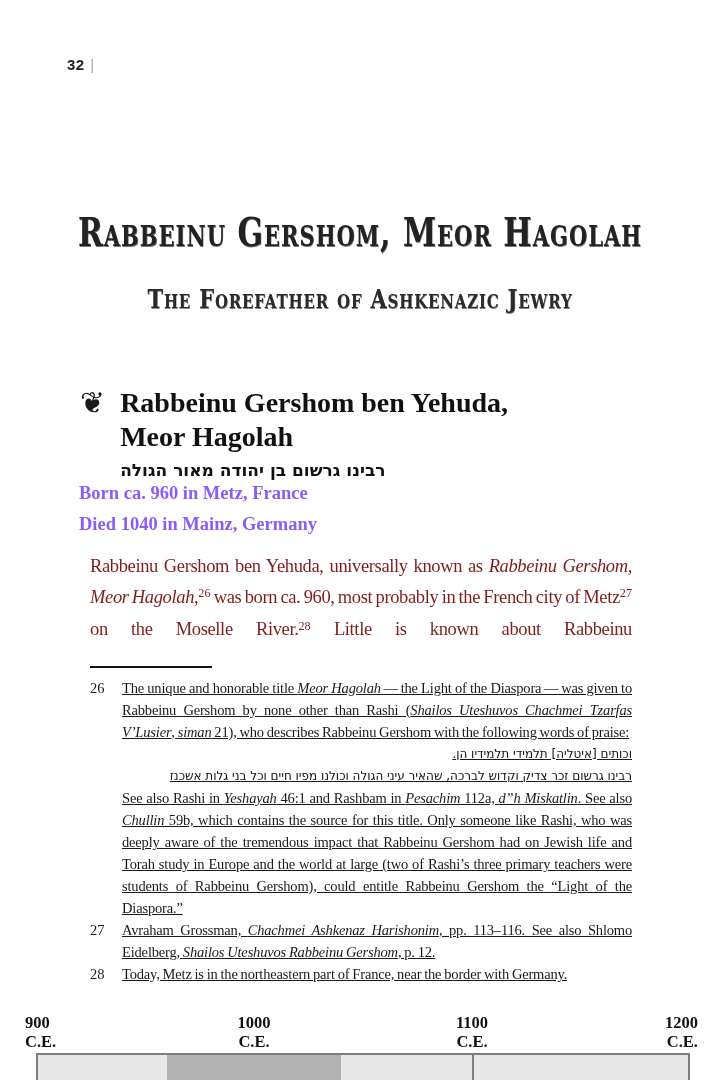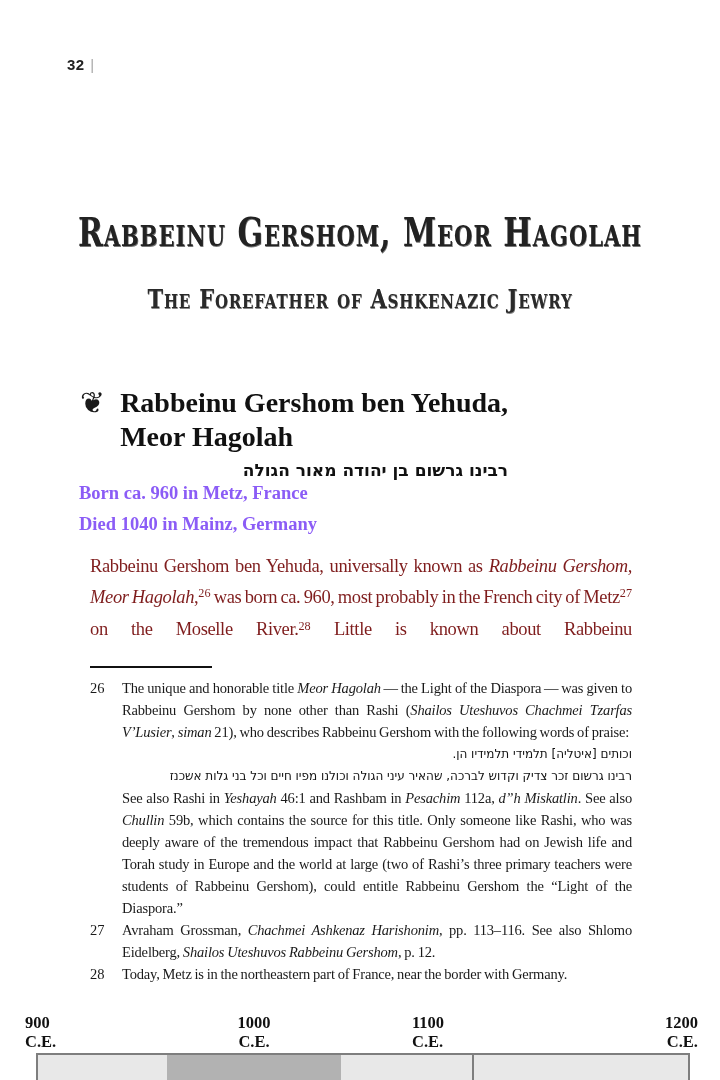--- a/index.html
+++ b/index.html
@@ -34,21 +34,21 @@
 
   
   .heading-row{top:386px;left:80px;display:flex;align-items:flex-start;width:560px;}
   .ornament{
     font-family:"DejaVu Sans", sans-serif;font-size:30px;line-height:34px;
     color:#1a1a1a;flex:0 0 auto;
   }
   .heading-col{margin-left:15px;}
   .heading-main{font-weight:700;font-size:28px;line-height:34px;color:#111;}
   .heading-hebrew{
-    font-family:"DejaVu Sans", sans-serif;direction:rtl;text-align:right;
+    font-family:"DejaVu Sans", sans-serif;direction:rtl;text-align:left;
     font-weight:700;font-size:17px;line-height:26px;margin-top:3px;color:#111;
   }
   .vitals{left:79px;font-weight:700;font-size:18.5px;color:#8b5cf6;}
   .born{top:483px;}
   .died{top:514px;}
 
   
   .body-par{
     top:551px;left:90px;width:542px;
     font-size:18.5px;line-height:30.5px;letter-spacing:-0.02em;word-spacing:-0.06em;
@@ -57,39 +57,39 @@
   .it{font-style:italic;}
   sup{font-size:0.66em;position:relative;top:-0.45em;vertical-align:baseline;letter-spacing:0;}
 
   
   .fn-rule{top:666px;left:90px;width:122px;height:2px;background:#111;}
   .footnotes{top:677px;left:90px;width:542px;}
   .footnote{display:flex;}
   .fn-num{
     flex:0 0 32px;font-size:14.5px;line-height:22px;color:#1a1a1a;
   }
-  .fn-body{flex:1 1 auto;width:510px;}
+  .fn-body{flex:1 1 auto;width:510px;text-decoration:underline;}
   .fn-text{
     font-size:14.5px;line-height:22px;letter-spacing:-0.012em;word-spacing:-0.04em;
     text-align:justify;color:#1a1a1a;
   }
   .heb-quote{padding-left:20px;}
   .heb-line{
     font-family:"DejaVu Sans", sans-serif;direction:rtl;text-align:right;
     font-size:12px;line-height:22px;color:#111;
   }
 
   
   .tick{
     top:1013px;font-weight:700;font-size:16.5px;line-height:19px;color:#111;
     font-family:"Liberation Serif", serif;
   }
   .tick-900{left:25px;text-align:left;}
   .tick-1000{left:194px;width:120px;text-align:center;}
-  .tick-1100{left:412px;width:120px;text-align:left;}
+  .tick-1100{left:412px;width:120px;text-align:center;}
   .tick-1200{left:578px;width:120px;text-align:right;}
   .timeline-bar{
     top:1053px;left:36px;width:654px;height:40px;box-sizing:border-box;
     border:2px solid #7e7e7e;background:#e8e8e8;
   }
   .timeline-highlight{position:absolute;top:0;bottom:0;left:129px;width:174px;background:#b2b2b2;}
   .timeline-divider{position:absolute;top:0;bottom:0;left:434px;width:2px;background:#7e7e7e;}
 </style>
 </head>
 <body>

